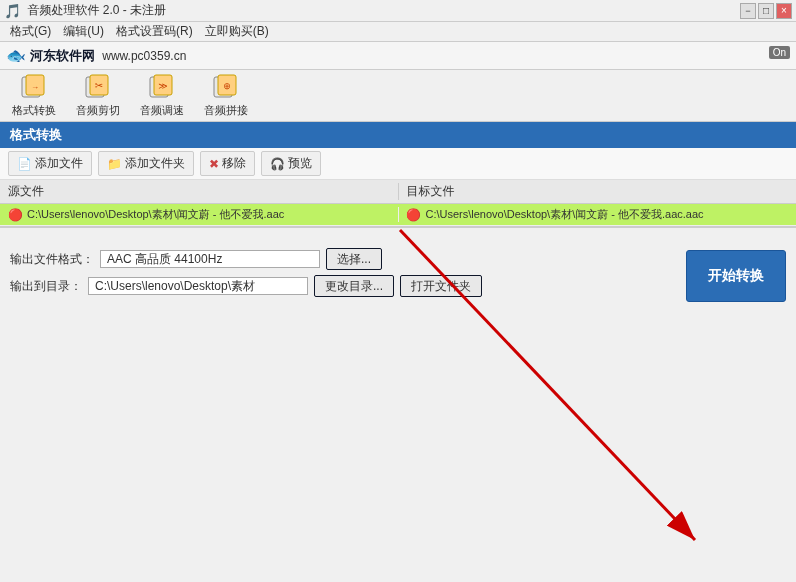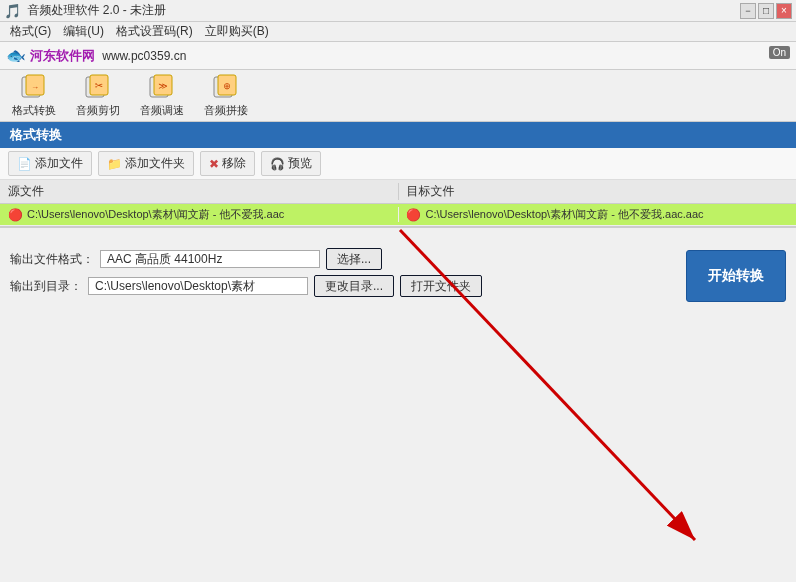--- a/index.html
+++ b/index.html
@@ -70,21 +70,21 @@
     .logo-bar {
       background: #f5f5f5;
       height: 28px;
       display: flex;
       align-items: center;
       padding: 0 6px;
       border-bottom: 1px solid #ccc;
       position: relative;
     }
     .logo-text {
-      color: #a21caf;
+      color: #0f172a;
       font-size: 13px;
       font-weight: bold;
     }
     .logo-url {
       color: #333;
       font-size: 12px;
       margin-left: 4px;
     }
 
     

